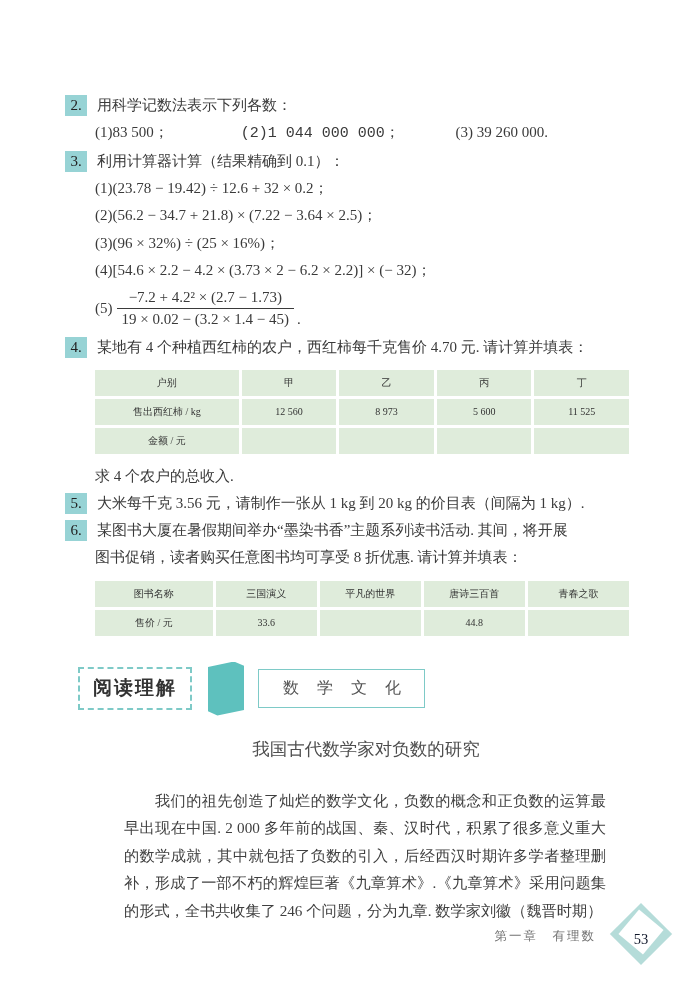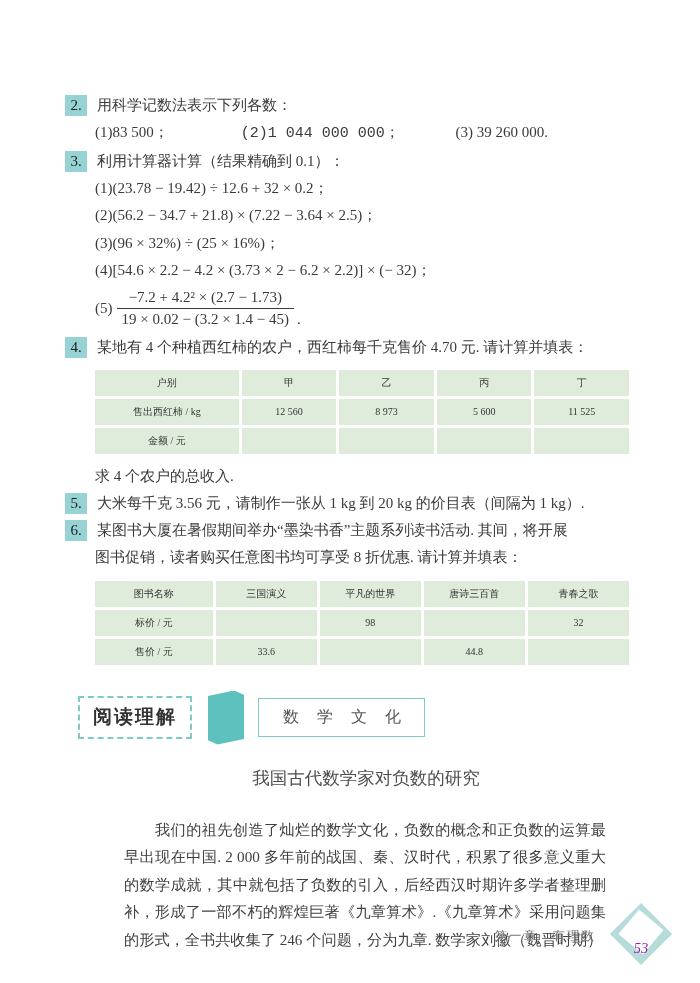--- a/index.html
+++ b/index.html
@@ -66,23 +66,23 @@
   .diamond-wrap { position:relative; width:62px; height:62px; }
   .diamond-outer {
     position:absolute; left:9px; top:9px; width:44px; height:44px;
     background:#b5dcd9; transform:rotate(45deg);
   }
   .diamond-inner {
     position:absolute; left:15px; top:13px; width:32px; height:32px;
     background:#ffffff; transform:rotate(40deg);
   }
   .diamond-num {
-    position:absolute; left:0; top:14px; width:62px; height:62px;
+    position:absolute; left:0; top:5px; width:62px; height:62px;
     display:flex; align-items:center; justify-content:center;
-    font-style:italic; font-size:14.5px; color:#a21caf;
+    font-size:14.5px; color:#0f172a;
   }
 </style>
 </head>
 <body>
 
 <div class="page">
 
   <div style="height:92px;"></div>
 
   <div class="prob-line">
@@ -159,27 +159,20 @@
   <table class="gtable gtable2">
     <tbody>
         <tr>
       <td class="c0">图书名称</td>
       <td>三国演义</td>
       <td>平凡的世界</td>
       <td>唐诗三百首</td>
       <td>青春之歌</td>
     </tr>
     <tr>
-      <td class="c0">标价 / 元</td>
-      <td></td>
-      <td>98</td>
-      <td></td>
-      <td>32</td>
-    </tr>
-    <tr>
       <td class="c0">售价 / 元</td>
       <td>33.6</td>
       <td></td>
       <td>44.8</td>
       <td></td>
     </tr>
   </tbody>
     </table>
 
   <div class="reading-header">

